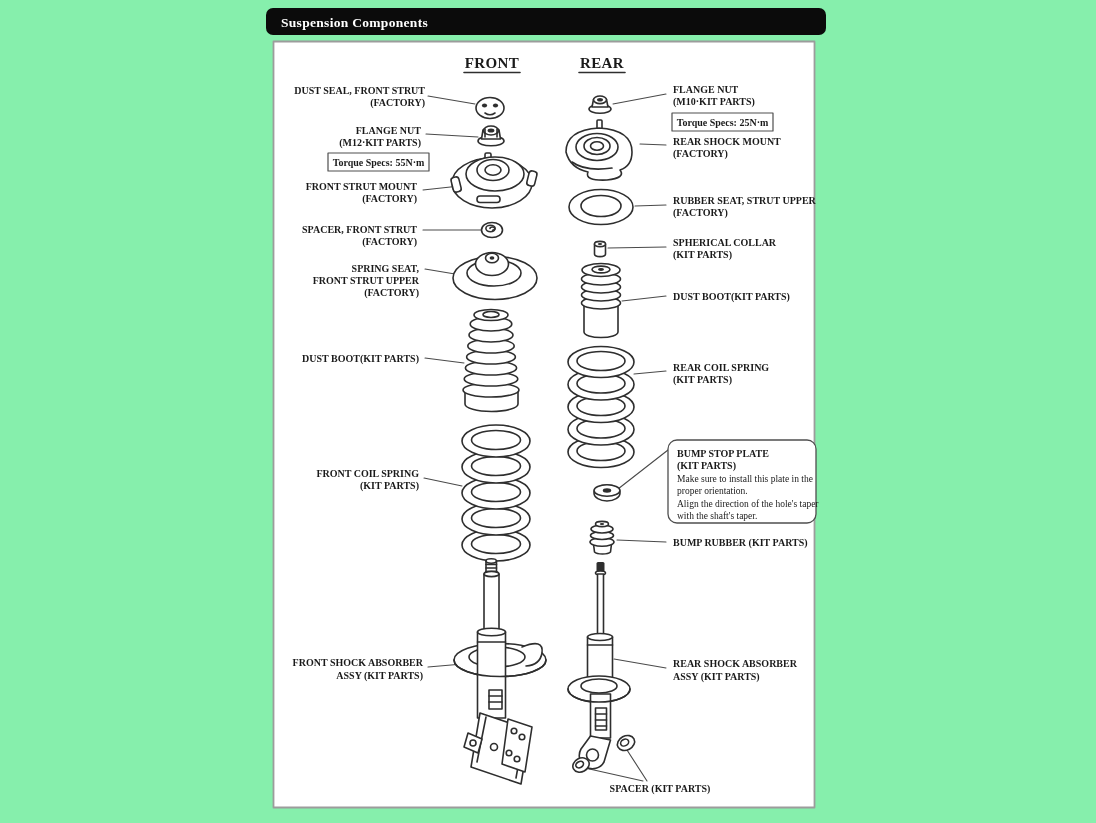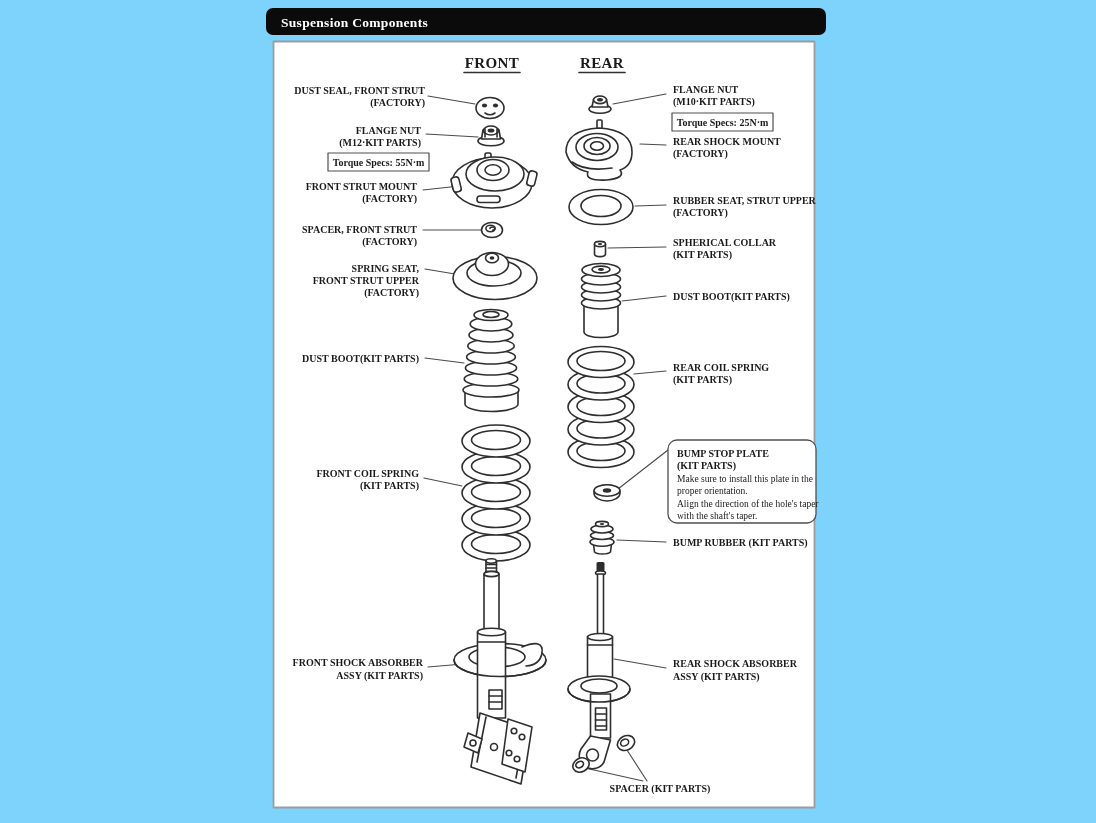--- a/index.html
+++ b/index.html
@@ -1,16 +1,16 @@
 <!DOCTYPE html>
 <html style="--line: #2e2e2e; --leader: #4a4a4a; --label: #1a1a1a; --frame: #9c9c9c; --titlebg: #0b0b0b; --titlefg: #ffffff;"><head>
 <meta charset="utf-8">
 <style>
   html,body{margin:0;padding:0;background:#fff;}
-  .page{position:relative;width:1096px;height:823px;background:#7dd3fc;overflow:hidden;
+  .page{position:relative;width:1096px;height:823px;background:#86efac;overflow:hidden;
         font-family:"Liberation Serif",serif;}
   svg{position:absolute;left:0;top:0;}
   
   svg path, svg ellipse, svg rect, svg circle, svg line, svg polygon{
     stroke:var(--line,#2e2e2e); fill:none; stroke-width:1.6; stroke-linecap:round; stroke-linejoin:round;}
   .wh{fill:#ffffff;}
   .dk{fill:var(--line,#2e2e2e); stroke:none;}
   .leader{stroke:var(--leader,#4a4a4a); stroke-width:1.1;}
   .specbox{stroke:#4f4f4f; stroke-width:1.2; fill:#ffffff;}
   .notebox{stroke:#4f4f4f; stroke-width:1.3; fill:#ffffff;}

